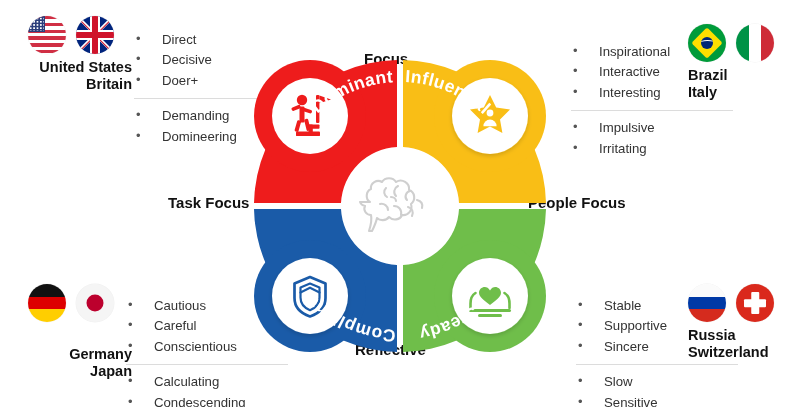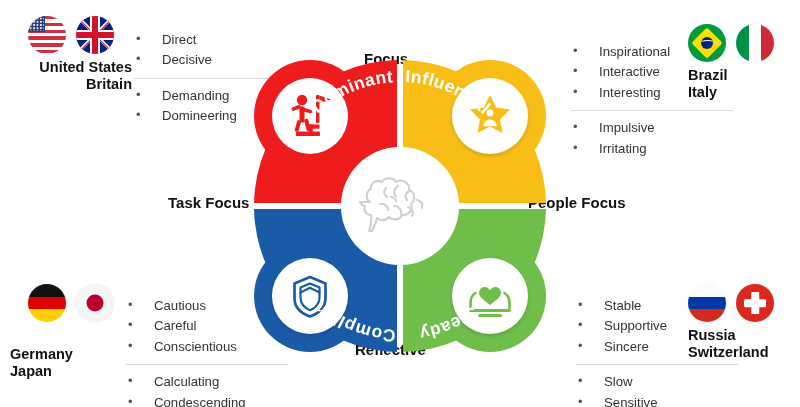--- a/index.html
+++ b/index.html
@@ -15,21 +15,21 @@
   .flags{display:flex;gap:10px;align-items:center;}
   .flag{width:38px;height:38px;border-radius:50%;overflow:hidden;position:relative;
         box-shadow:0 0 0 .5px rgba(0,0,0,.06);flex:0 0 auto;}
   .country-names{font-weight:bold;font-size:14.5px;color:#111;line-height:1.18;margin-top:5px;}
 
   .fb-tl{left:10px;top:16px;}
   .fb-tl .flags{padding-left:18px;}
   .fb-tl .country-names{text-align:right;width:122px;}
   .fb-bl{left:10px;top:284px;}
   .fb-bl .flags{padding-left:18px;}
-  .fb-bl .country-names{width:122px;margin-top:24px;}
+  .fb-bl .country-names{text-align:right;width:122px;margin-top:24px;}
   .fb-tr{left:688px;top:24px;}
   .fb-tr .country-names{text-align:left;}
   .fb-br{left:688px;top:284px;}
   .fb-br .country-names{text-align:left;}
 
   
   .f-us{background:#ffffff;}
   .f-us .stripes{position:absolute;inset:0;
     background:repeating-linear-gradient(to bottom,#d02f44 0 3.4px,#ffffff 3.4px 6.8px);}
   .f-us .canton{position:absolute;left:0;top:0;width:17px;height:16px;background:#2b3d7b;}
@@ -115,20 +115,21 @@
     <div class="country-names">
       <div>United States</div>
       <div>Britain</div>
     </div>
   </div>
 
   <div class="traits tr-tl">
     <ul>
       <li>Direct</li>
       <li>Decisive</li>
+      <li>Doer+</li>
     </ul>
     <div class="divider"></div>
     <ul>
       <li>Demanding</li>
       <li>Domineering</li>
     </ul>
   </div>
 
   <div class="traits tr-tr">
     <ul>

